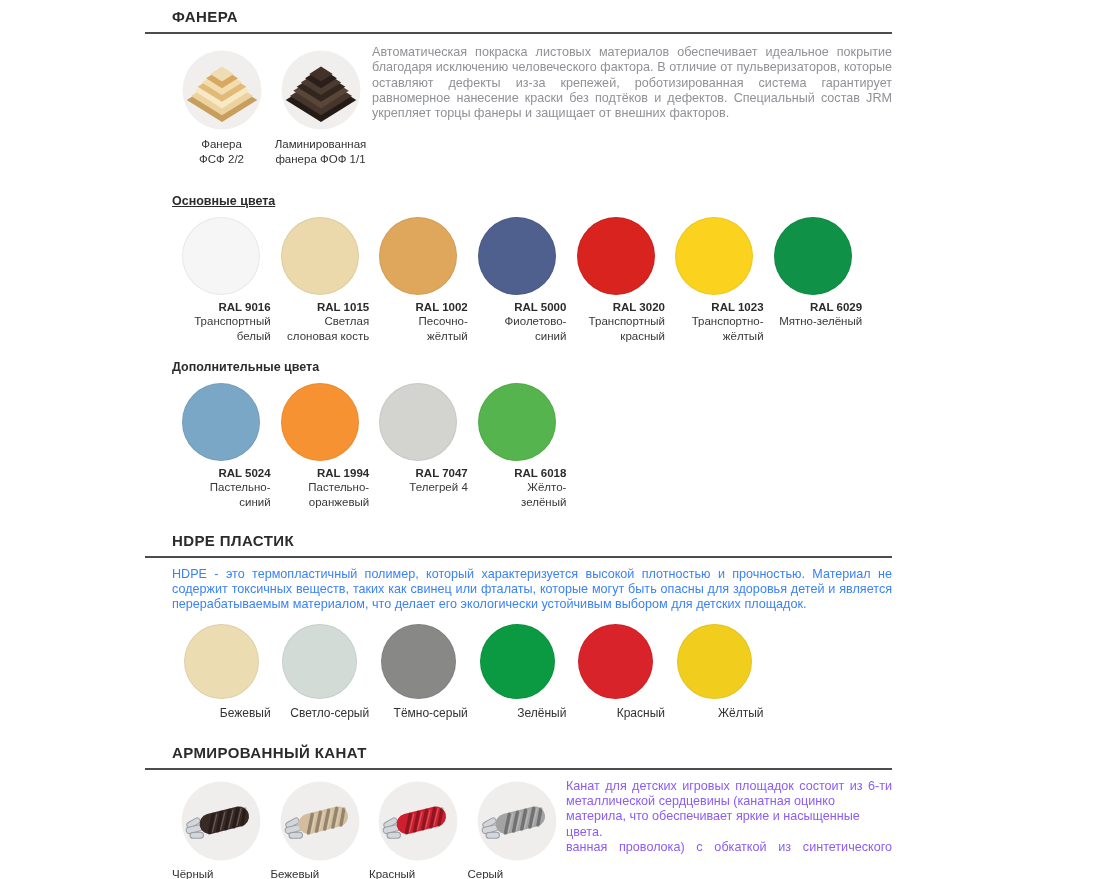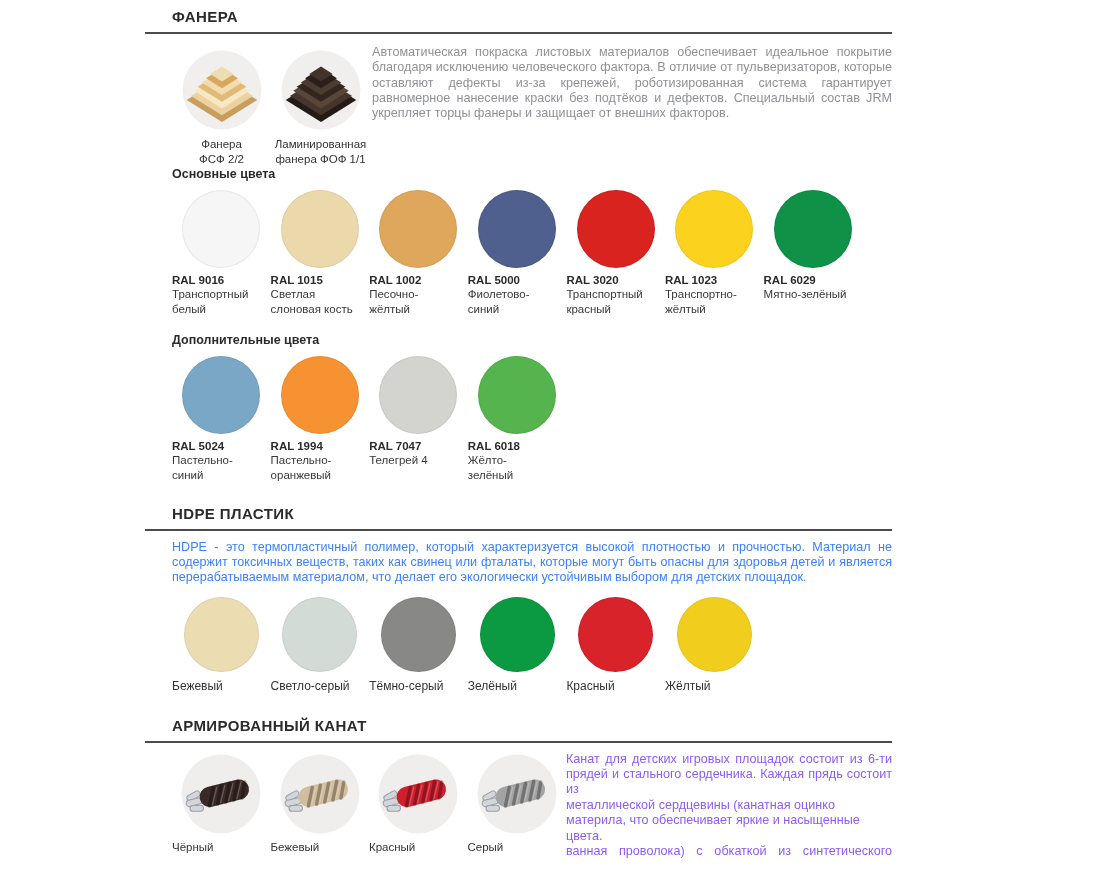--- a/index.html
+++ b/index.html
@@ -21,25 +21,25 @@
   .thumb { width:99px; text-align:center; margin-top:4px; }
   .thumb svg { width:84px; height:84px; display:block; margin:0 auto; }
   .thumb figcaption {
     font-size:11.5px; line-height:1.3; margin-top:5px; white-space:pre-line; color:#323234;
   }
   .para {
     flex:1; font-size:12.6px; line-height:15.3px; color:#8f9196; text-align:justify; margin-top:1px;
   }
 
   .subheading { font-weight:bold; font-size:12.5px; color:#2b2b2d; }
-  .subheading.first { margin-top:0; }
+  .subheading.first { margin-top:27px;text-decoration:underline; }
   .subheading.second { margin-top:16px; }
 
   .swatch-row { display:flex; margin-top:9px; }
-  .swatch { width:98.6px; text-align:left; }
+  .swatch { width:98.6px; text-align:right; }
   .circle {
     width:78px; height:78px; border-radius:50%; margin:0 auto;
     box-shadow: inset 0 0 0 1px rgba(0,0,0,.06);
   }
   .circle.small { width:75px; height:75px; }
   .scode { font-weight:bold; font-size:11.5px; margin-top:6px; color:#2b2b2d; }
   .sname { font-size:11.5px; line-height:1.3; white-space:pre-line; color:#38383a; margin-top:1px; }
   .hname { font-size:12px; color:#323234; margin-top:7px; }
 
   .hdpe-title { margin-top:22px; }
@@ -321,21 +321,20 @@
               </g>
             </g>
           </svg>
           <figcaption>Серый</figcaption>
         </figure>
 
       </div>
 
       <div class="rope-para">
         <div class="rope-line j">Канат для детских игровых площадок состоит из 6-ти</div>
-        <div class="rope-line j">прядей и стального сердечника. Каждая прядь состоит из</div>
         <div class="rope-line">металлической сердцевины (канатная оцинко</div>
         <div class="rope-line">материла, что обеспечивает яркие и насыщенные цвета.</div>
         <div class="rope-line j">ванная проволока) с обкаткой из синтетического</div>
       </div>
     </div>
   </section>
 
 </div>
 
 </body></html>

